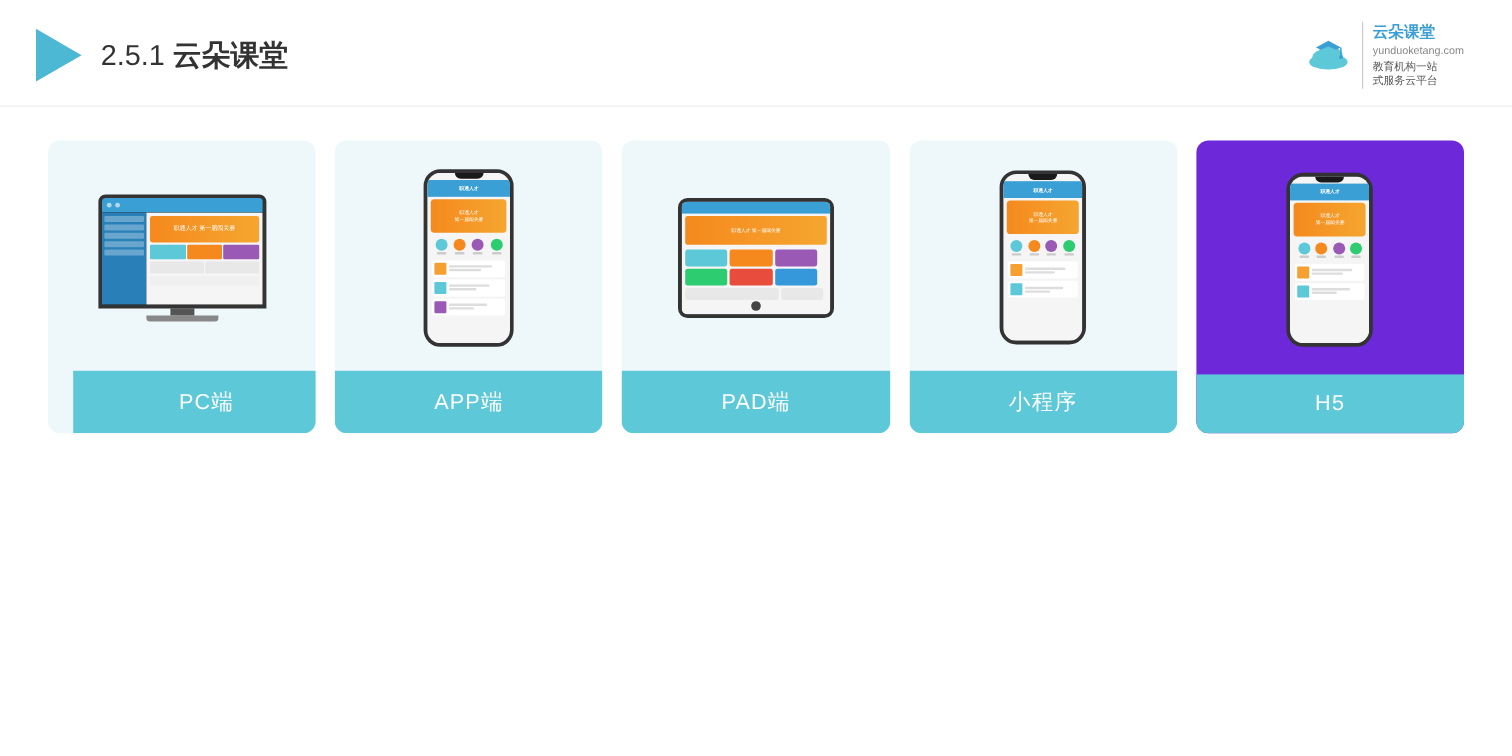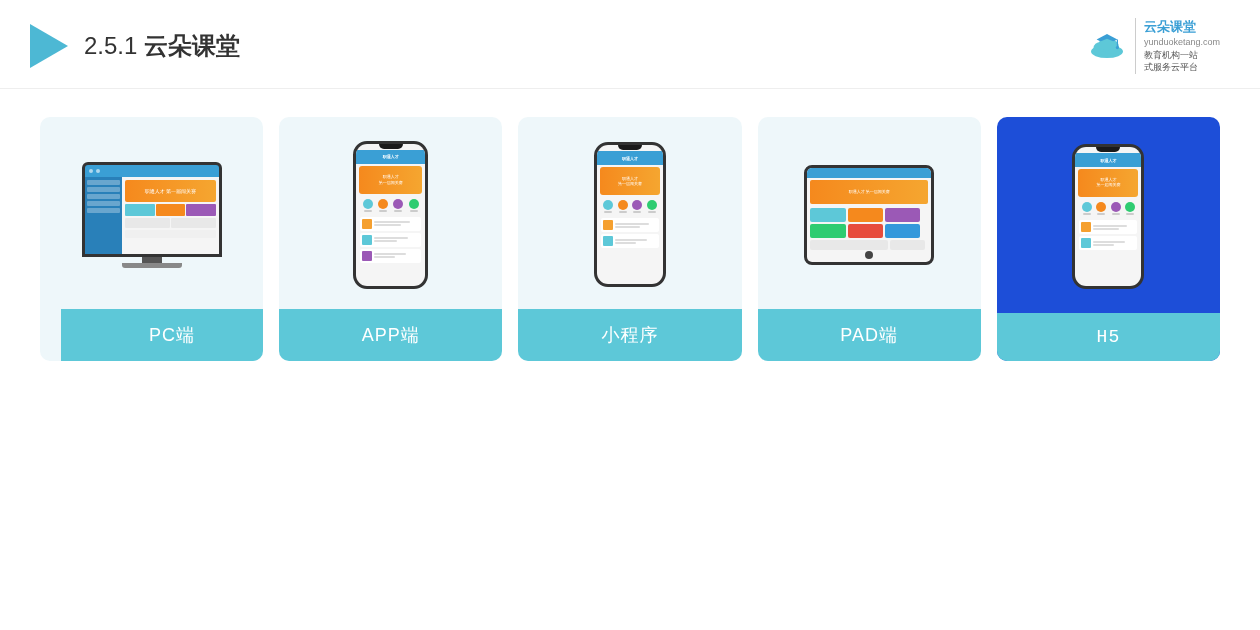--- a/index.html
+++ b/index.html
@@ -597,71 +597,20 @@
                 </div>
               </div>
             </div>
           </div>
         </div>
         <div class="card-label" style="background:#5dc8d8;">APP端</div>
       </div>
 
       <div class="card" style="background:#eef7fa;">
         <div class="card-device-area">
-          <div class="small-phone-mockup">
-            <div class="phone-notch"></div>
-            <div class="phone-screen">
-              <div class="phone-topbar" style="margin-top:6px;">
-                <span style="font-size:4px;color:white;font-weight:bold;">职通人才</span>
-              </div>
-              <div class="phone-banner">
-                <span class="phone-banner-text">职通人才<br>第一届闯关赛</span>
-              </div>
-              <div class="phone-icons-row">
-                <div class="phone-icon-item">
-                  <div class="phone-icon-circle" style="background:#5dc8d8;"></div>
-                  <div class="phone-icon-label"></div>
-                </div>
-                <div class="phone-icon-item">
-                  <div class="phone-icon-circle" style="background:#f5891d;"></div>
-                  <div class="phone-icon-label"></div>
-                </div>
-                <div class="phone-icon-item">
-                  <div class="phone-icon-circle" style="background:#9b59b6;"></div>
-                  <div class="phone-icon-label"></div>
-                </div>
-                <div class="phone-icon-item">
-                  <div class="phone-icon-circle" style="background:#2ecc71;"></div>
-                  <div class="phone-icon-label"></div>
-                </div>
-              </div>
-              <div class="phone-content-rows">
-                <div class="phone-content-row">
-                  <div class="phone-row-img" style="background:#f5a030;"></div>
-                  <div class="phone-row-lines">
-                    <div class="phone-row-line" style="width:80%;"></div>
-                    <div class="phone-row-line" style="width:60%;"></div>
-                  </div>
-                </div>
-                <div class="phone-content-row">
-                  <div class="phone-row-img" style="background:#5dc8d8;"></div>
-                  <div class="phone-row-lines">
-                    <div class="phone-row-line" style="width:75%;"></div>
-                    <div class="phone-row-line" style="width:50%;"></div>
-                  </div>
-                </div>
-              </div>
-            </div>
-          </div>
-        </div>
-        <div class="card-label" style="background:#5dc8d8;">小程序</div>
-      </div>
-
-      <div class="card" style="background:#eef7fa;">
-        <div class="card-device-area">
           <div class="pad-mockup">
             <div class="pad-screen">
               <div class="pad-topbar"></div>
               <div class="pad-banner">
                 <span class="pad-banner-text">职通人才 第一届闯关赛</span>
               </div>
               <div class="pad-cards-area">
                 <div class="pad-mini-card" style="background:#5dc8d8;"></div>
                 <div class="pad-mini-card" style="background:#f5891d;"></div>
                 <div class="pad-mini-card" style="background:#9b59b6;"></div>
@@ -671,21 +620,21 @@
                 <div class="pad-mini-card" style="background:#e8e8e8;width:66%;height:10px;"></div>
                 <div class="pad-mini-card" style="background:#e8e8e8;width:30%;height:10px;"></div>
               </div>
               <div class="pad-home-btn"></div>
             </div>
           </div>
         </div>
         <div class="card-label" style="background:#5dc8d8;">PAD端</div>
       </div>
 
-      <div class="card" style="background:#1d4ed8;font-family:Liberation Mono, monospace;">
+      <div class="card" style="background:#eef7fa;">
         <div class="card-device-area">
           <div class="small-phone-mockup">
             <div class="phone-notch"></div>
             <div class="phone-screen">
               <div class="phone-topbar" style="margin-top:6px;">
                 <span style="font-size:4px;color:white;font-weight:bold;">职通人才</span>
               </div>
               <div class="phone-banner">
                 <span class="phone-banner-text">职通人才<br>第一届闯关赛</span>
               </div>
@@ -719,18 +668,69 @@
                   <div class="phone-row-img" style="background:#5dc8d8;"></div>
                   <div class="phone-row-lines">
                     <div class="phone-row-line" style="width:75%;"></div>
                     <div class="phone-row-line" style="width:50%;"></div>
                   </div>
                 </div>
               </div>
             </div>
           </div>
         </div>
+        <div class="card-label" style="background:#5dc8d8;">小程序</div>
+      </div>
+
+      <div class="card" style="background:#6d28d9;">
+        <div class="card-device-area">
+          <div class="small-phone-mockup">
+            <div class="phone-notch"></div>
+            <div class="phone-screen">
+              <div class="phone-topbar" style="margin-top:6px;">
+                <span style="font-size:4px;color:white;font-weight:bold;">职通人才</span>
+              </div>
+              <div class="phone-banner">
+                <span class="phone-banner-text">职通人才<br>第一届闯关赛</span>
+              </div>
+              <div class="phone-icons-row">
+                <div class="phone-icon-item">
+                  <div class="phone-icon-circle" style="background:#5dc8d8;"></div>
+                  <div class="phone-icon-label"></div>
+                </div>
+                <div class="phone-icon-item">
+                  <div class="phone-icon-circle" style="background:#f5891d;"></div>
+                  <div class="phone-icon-label"></div>
+                </div>
+                <div class="phone-icon-item">
+                  <div class="phone-icon-circle" style="background:#9b59b6;"></div>
+                  <div class="phone-icon-label"></div>
+                </div>
+                <div class="phone-icon-item">
+                  <div class="phone-icon-circle" style="background:#2ecc71;"></div>
+                  <div class="phone-icon-label"></div>
+                </div>
+              </div>
+              <div class="phone-content-rows">
+                <div class="phone-content-row">
+                  <div class="phone-row-img" style="background:#f5a030;"></div>
+                  <div class="phone-row-lines">
+                    <div class="phone-row-line" style="width:80%;"></div>
+                    <div class="phone-row-line" style="width:60%;"></div>
+                  </div>
+                </div>
+                <div class="phone-content-row">
+                  <div class="phone-row-img" style="background:#5dc8d8;"></div>
+                  <div class="phone-row-lines">
+                    <div class="phone-row-line" style="width:75%;"></div>
+                    <div class="phone-row-line" style="width:50%;"></div>
+                  </div>
+                </div>
+              </div>
+            </div>
+          </div>
+        </div>
         <div class="card-label" style="background:#5dc8d8;">H5</div>
       </div>
 
     </div>
   </div>
 </div>
 
 </body></html>

